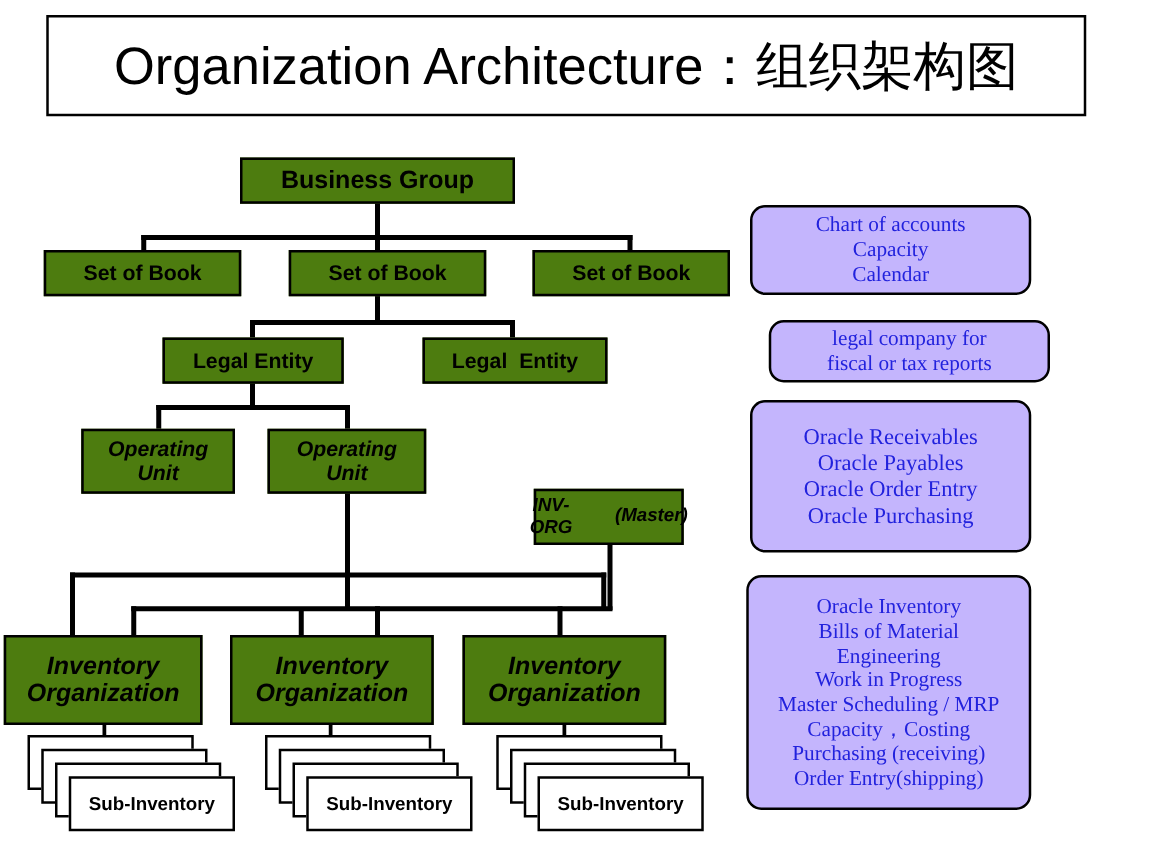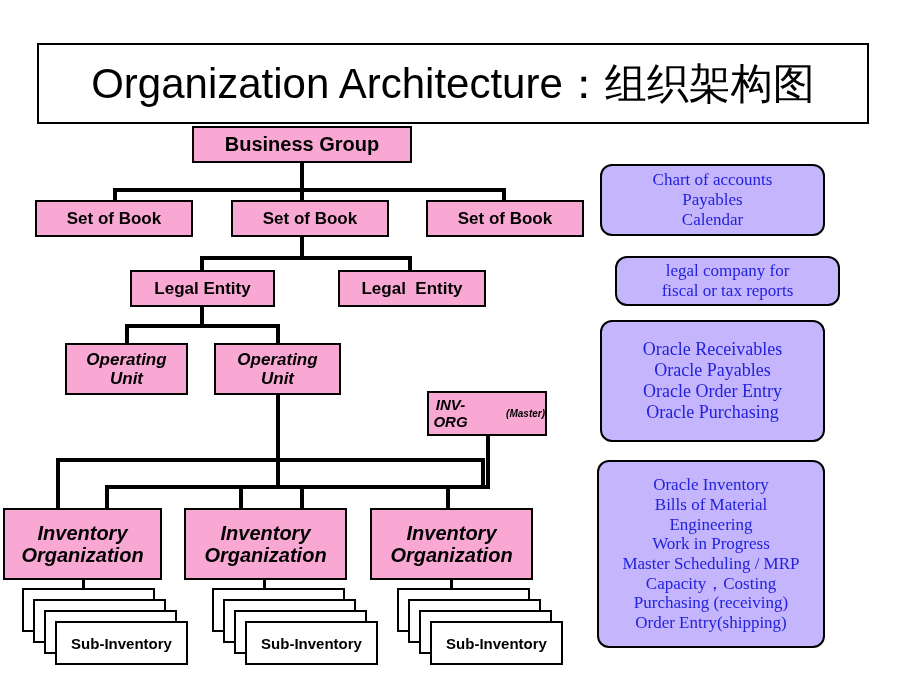--- a/index.html
+++ b/index.html
@@ -22,37 +22,36 @@
     left: 37px;
     top: 12px;
     width: 832px;
     height: 81px;
     border: 2px solid #000000;
     background: #ffffff;
     box-sizing: border-box;
     display: flex;
     align-items: center;
     justify-content: center;
-    margin-top: 31px;
   }
   #title-text {
     font-family: "Liberation Sans", sans-serif;
     font-size: 42px;
     font-weight: 400;
     color: #000000;
     letter-spacing: 0px;
     white-space: nowrap;
     line-height: 1;
   }
 
   
   .org-box {
     position: absolute;
     border: 2px solid #000000;
-    background: #f9a8d4;
+    background: #4d7c0f;
     box-sizing: border-box;
     display: flex;
     align-items: center;
     justify-content: center;
     text-align: center;
     font-family: "Liberation Sans", sans-serif;
     font-weight: bold;
     color: #000000;
     z-index: 5;
     line-height: 1.05;
@@ -180,21 +179,21 @@
     <span>Operating</span>
     <span>Unit</span>
   </div>
   <div class="org-box two-line" style="left:214px; top:343px; width:127px; height:52px; font-size:17px; flex-direction:column;">
     <span>Operating</span>
     <span>Unit</span>
   </div>
 
   <div class="org-box two-line" style="left:427px; top:391px; width:120px; height:45px; ">
     <span style="font-size:15px;">INV-ORG</span>
-    <span style="font-size:10px;padding-left:34px;">(Master)</span>
+    <span style="font-size:15px;padding-left:34px;">(Master)</span>
   </div>
 
   <div class="org-box two-line" style="left:3px; top:508px; width:159px; height:72px; font-size:20px; flex-direction:column;">
     <span>Inventory</span>
     <span>Organization</span>
   </div>
   <div class="org-box two-line" style="left:184px; top:508px; width:163px; height:72px; font-size:20px; flex-direction:column;">
     <span>Inventory</span>
     <span>Organization</span>
   </div>
@@ -225,21 +224,21 @@
     <div class="card" style="left:0px;  top:0px;  width:133px; height:44px;"></div>
     <div class="card" style="left:11px; top:11px; width:133px; height:44px;"></div>
     <div class="card" style="left:22px; top:22px; width:133px; height:44px;"></div>
     <div class="card card-front" style="left:33px; top:33px; width:133px; height:44px;">
       <span>Sub-Inventory</span>
     </div>
   </div>
 
   <div class="note" style="left:600px; top:164px; width:225px; height:72px; font-size:17px;">
     <span class="nline">Chart of accounts</span>
-    <span class="nline">Payables</span>
+    <span class="nline">Capacity</span>
     <span class="nline">Calendar</span>
   </div>
 
   <div class="note" style="left:615px; top:256px; width:225px; height:50px; font-size:17px;">
     <span class="nline">legal company for</span>
     <span class="nline">fiscal or tax reports</span>
   </div>
 
   <div class="note" style="left:600px; top:320px; width:225px; height:122px; font-size:18px;">
     <span class="nline">Oracle Receivables</span>

